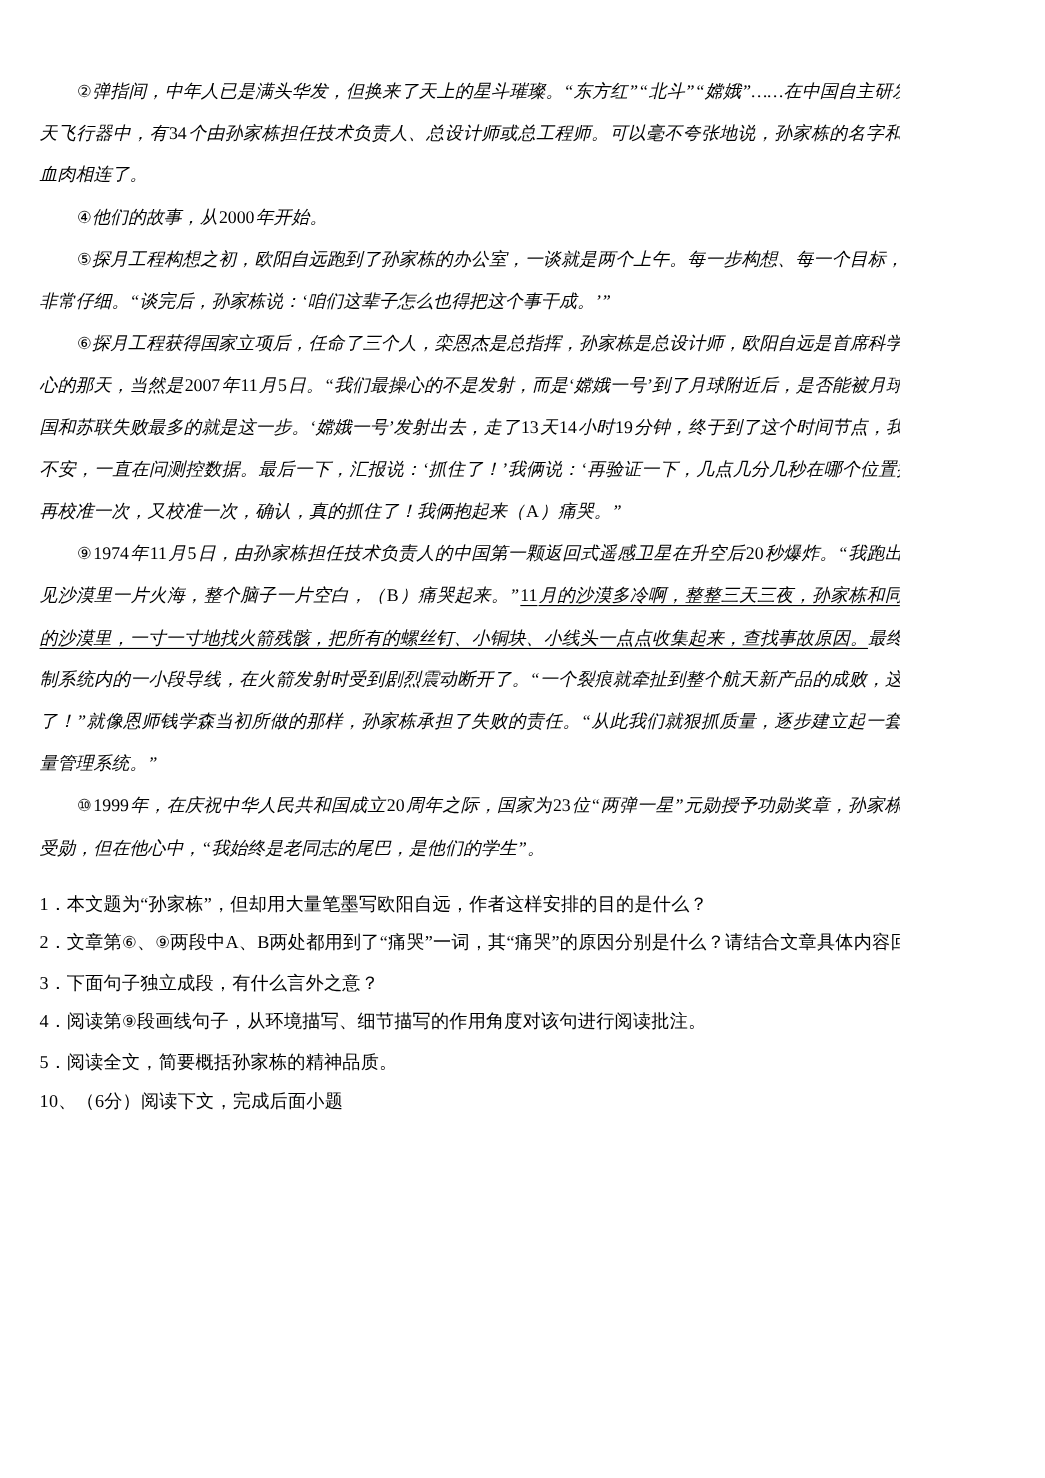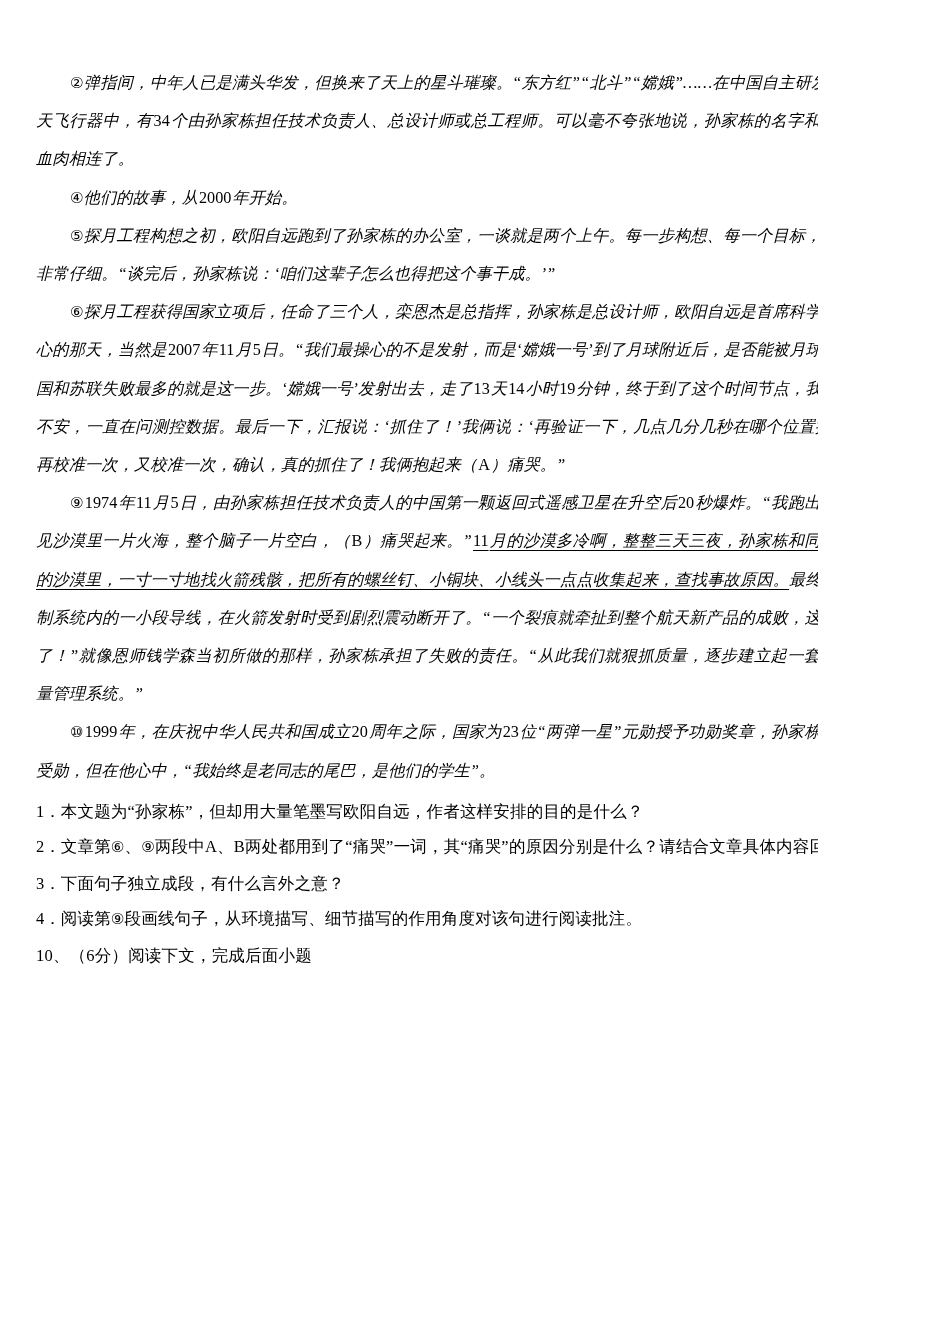--- a/index.html
+++ b/index.html
@@ -57,21 +57,21 @@
     font-size: 15px;
   }
   .uline {
     text-decoration: underline;
     text-underline-offset: 4px;
     text-decoration-thickness: 1px;
   }
 
   
   .questions {
-    margin-top: 4px;
+    margin-top: 14px;
   }
   .questions .q {
     font-family: "Liberation Serif", "DejaVu Serif", serif;
     font-size: 16.5px;
     line-height: 35.5px;
     font-style: normal;
     font-weight: normal;
     text-align: left;
     letter-spacing: 0.2px;
     white-space: nowrap;
@@ -118,19 +118,20 @@
 
       <div class="q"><span class="num">1．</span>本文题为“孙家栋”，但却用大量笔墨写欧阳自远，作者这样安排的目的是什么？</div>
 
       <div class="q"><span class="num">2．</span>文章第<span class="circ">⑥</span>、<span class="circ">⑨</span>两段中A、B两处都用到了“痛哭”一词，其“痛哭”的原因分别是什么？请结合文章具体内容回答。</div>
 
       <div class="q"><span class="num">3．</span>下面句子独立成段，有什么言外之意？</div>
 
 
       <div class="q"><span class="num">4．</span>阅读第<span class="circ">⑨</span>段画线句子，从环境描写、细节描写的作用角度对该句进行阅读批注。</div>
 
+      <div class="q"><span class="num">5．</span>阅读全文，简要概括孙家栋的精神品质。</div>
 
       <div class="q">10、（6分）阅读下文，完成后面小题</div>
 
     </div>
 
   </div>
 </div>
 
 </body></html>

